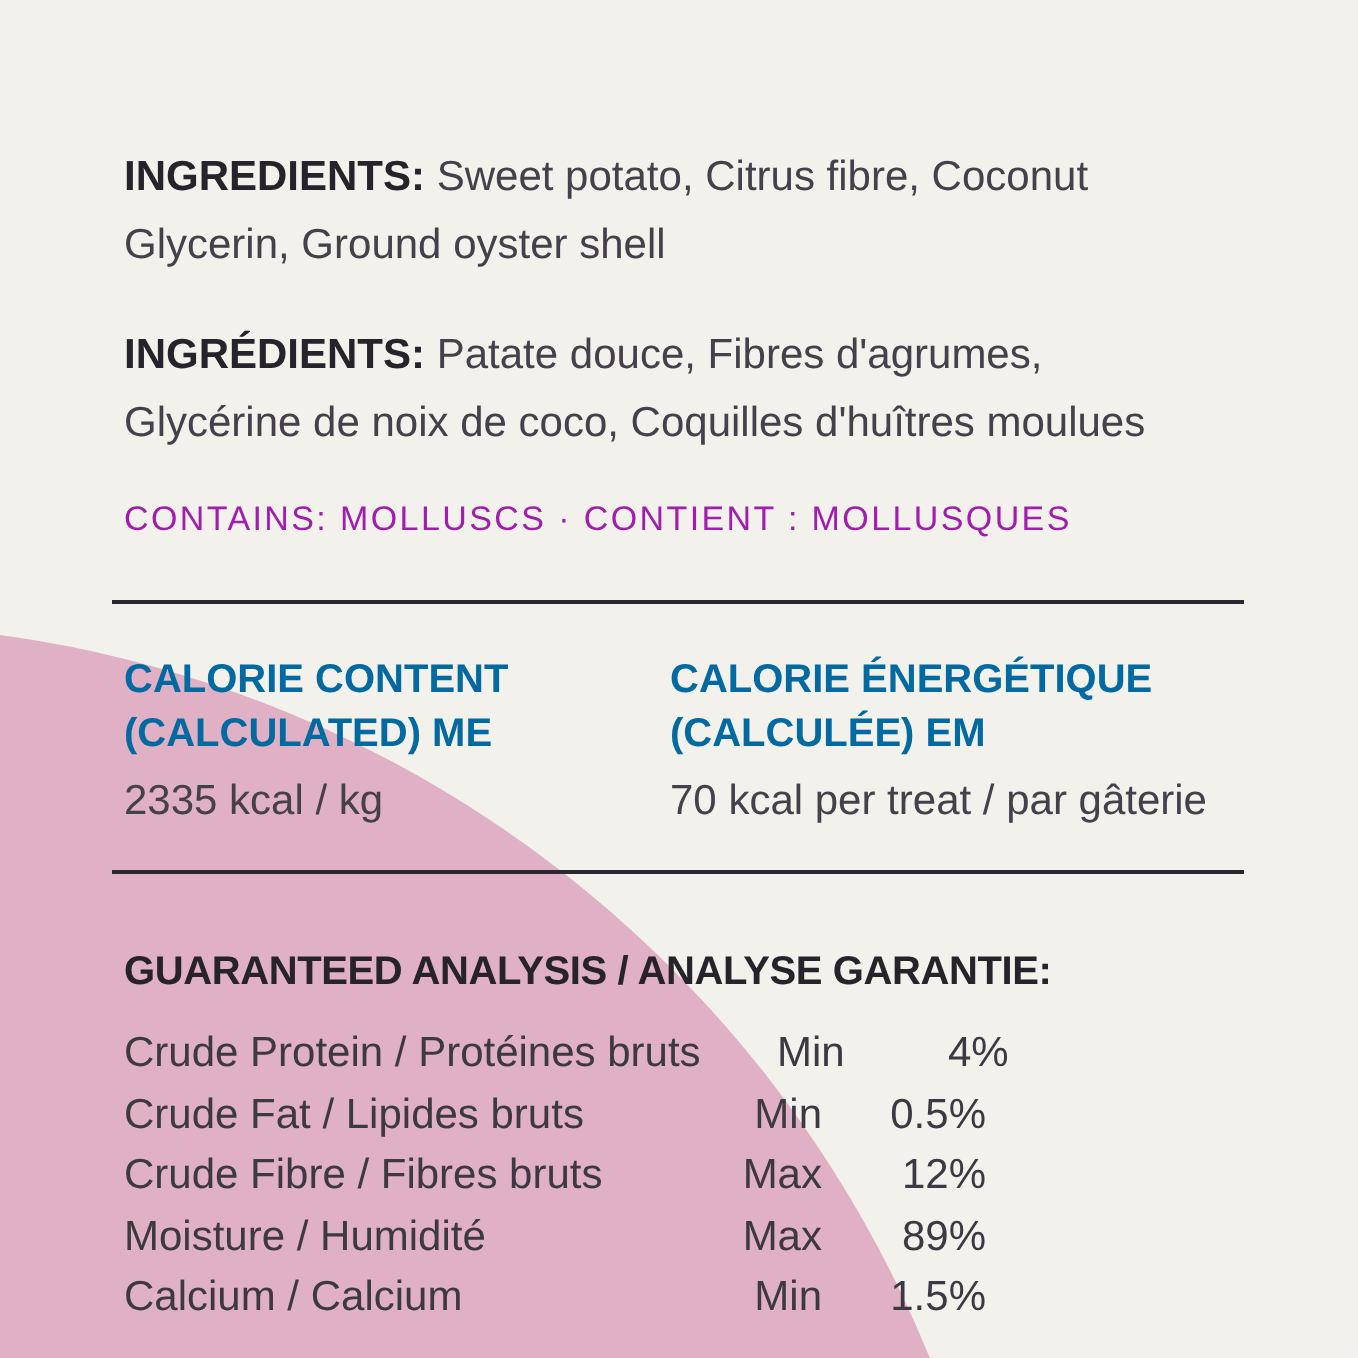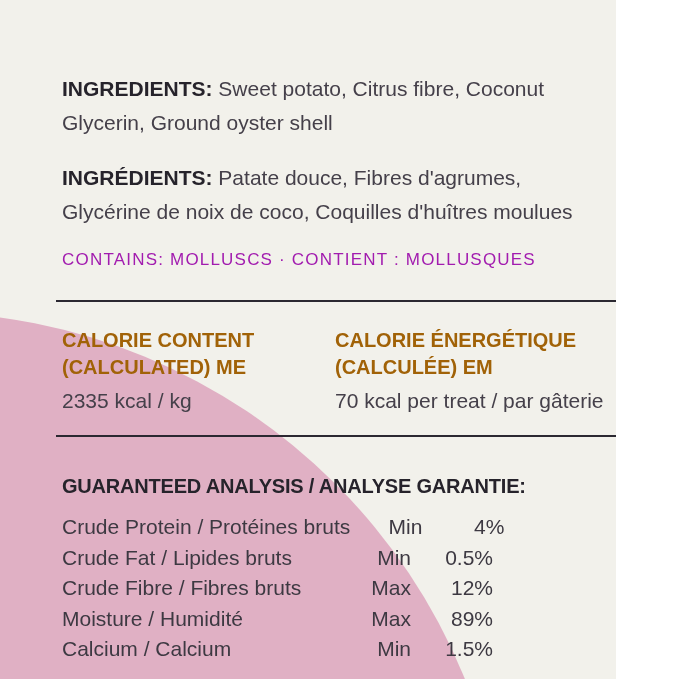--- a/index.html
+++ b/index.html
@@ -1,18 +1,18 @@
 <!DOCTYPE html>
 <html><head>
 <meta charset="utf-8">
 <style>
   html,body { margin:0; padding:0; }
   .page {
     position: relative;
-    width: 616px;
+    width: 679px;
     height: 679px;
     background: #f2f1eb;
     overflow: hidden;
     font-family: "Liberation Sans", sans-serif;
     color: #45404a;
   }
   .pink-circle {
     position: absolute;
     left: -668px;
     top: 312px;
@@ -57,21 +57,21 @@
   .calorie-grid {
     display: flex;
     margin-top: 25px;
   }
   .cal-col-left { width: 273px; flex: 0 0 273px; }
   .cal-col-right { flex: 1; }
   .cal-title {
     font-size: 20px;
     font-weight: bold;
     line-height: 27px;
-    color: #a16207;
+    color: #0369a1;
     white-space: nowrap;
   }
   .cal-value {
     font-size: 21px;
     margin-top: 8px;
     color: #45404a;
     white-space: nowrap;
   }
   .ga-title {
     font-size: 20px;

